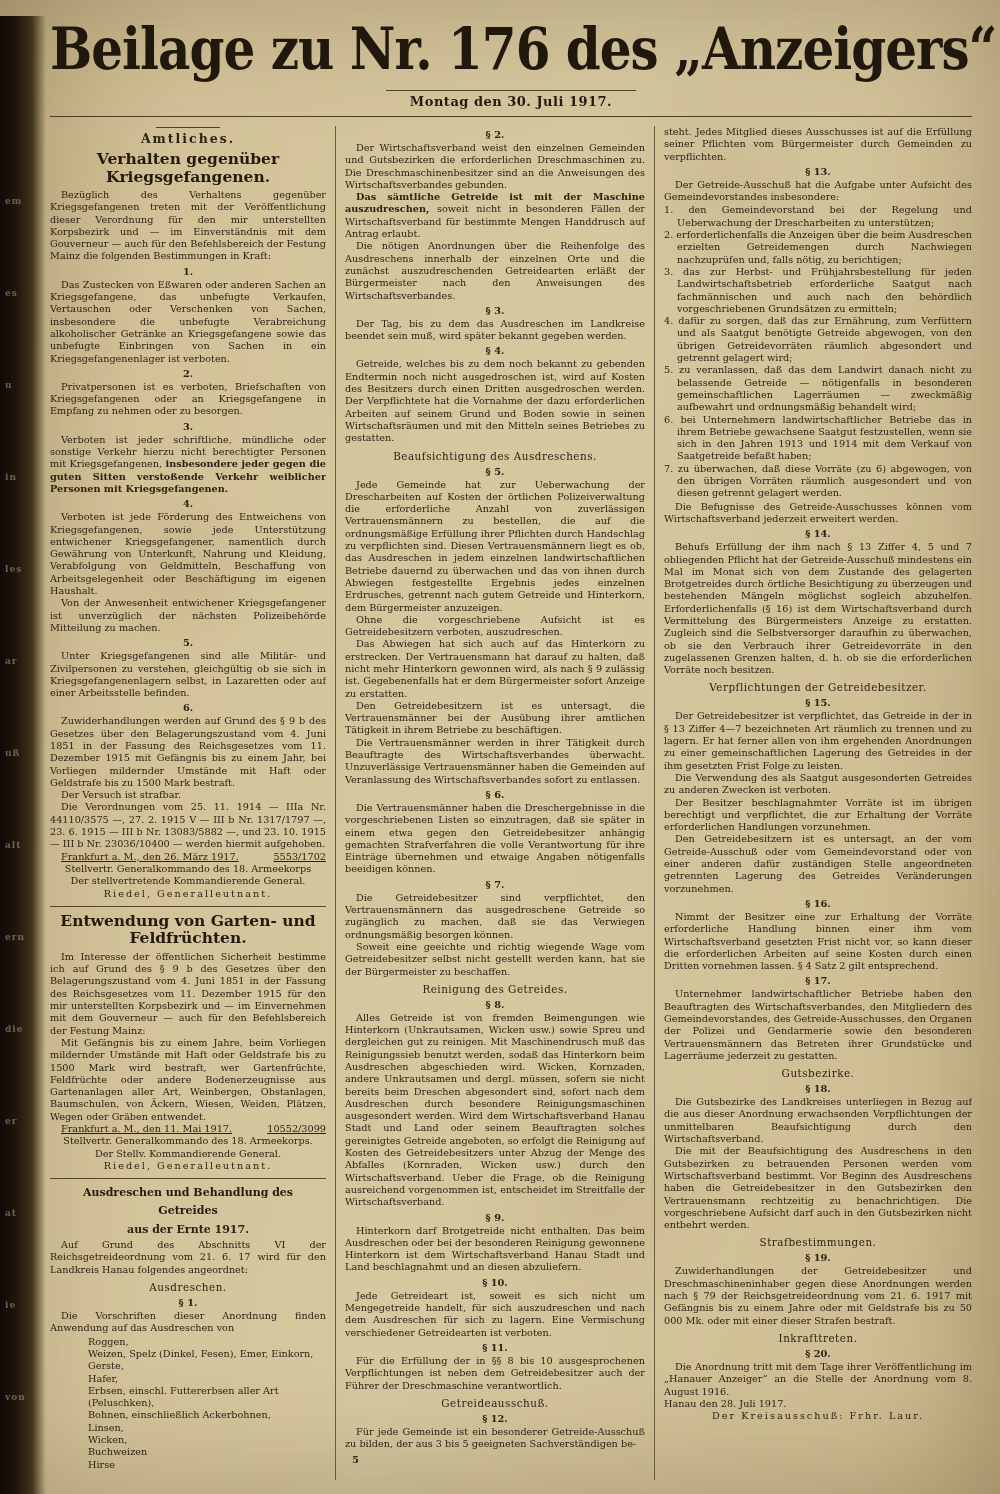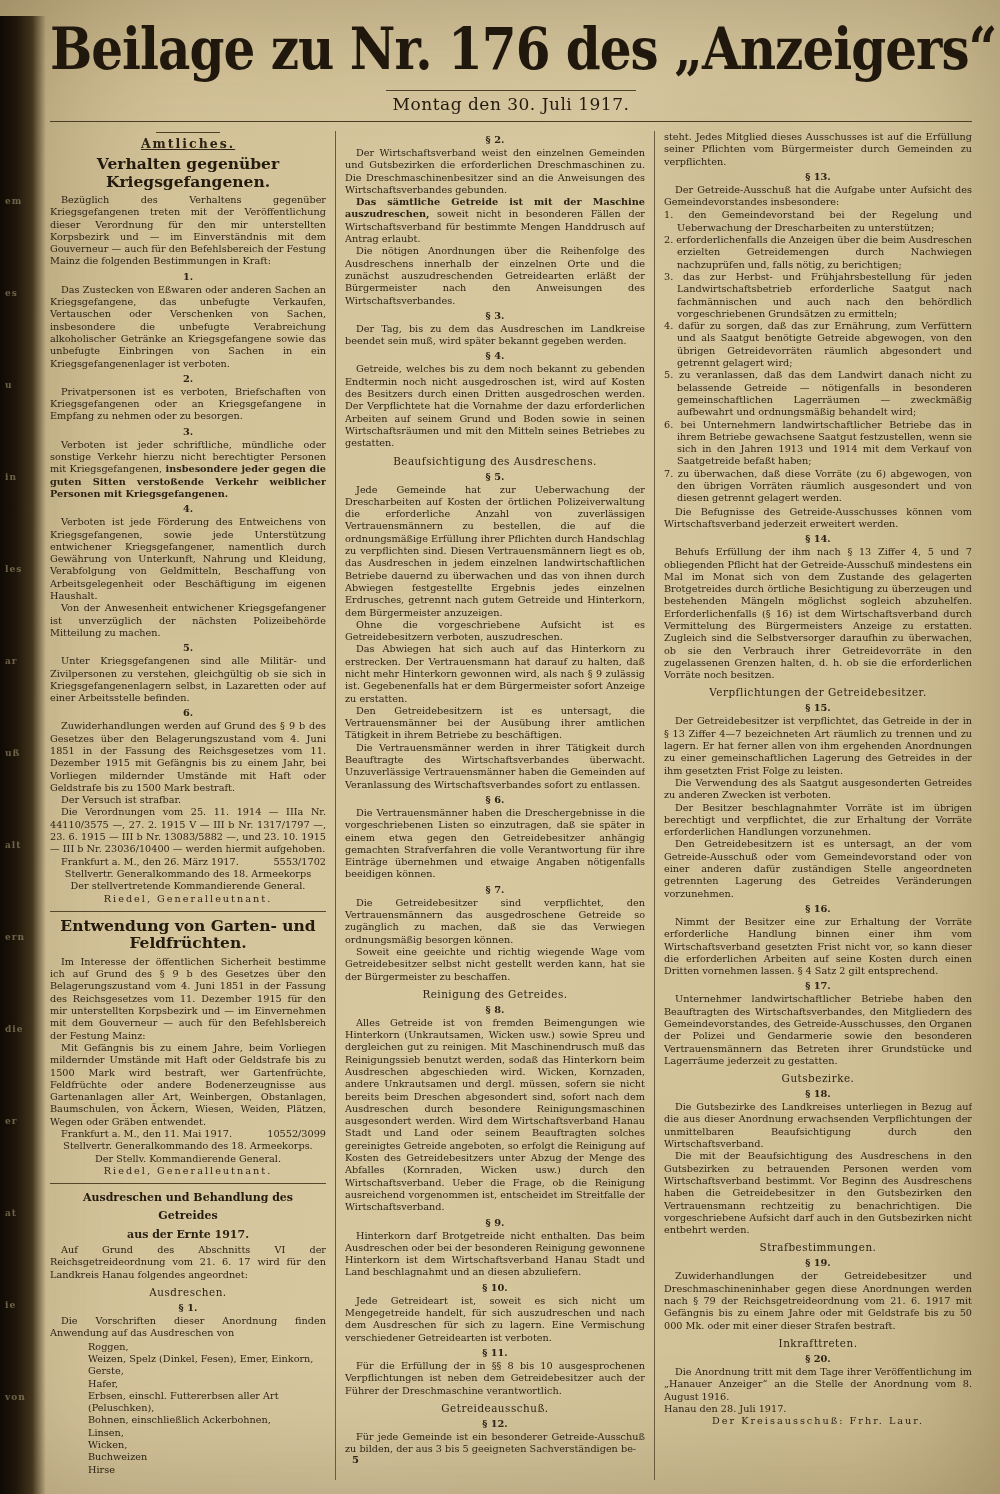--- a/index.html
+++ b/index.html
@@ -38,43 +38,43 @@
     padding: 16px 0 14px 0; display: flex; flex-direction: column; z-index: 1;
   }
 
   .masthead {
     font-size: 50px; line-height: 58px; font-weight: bold; text-align: center;
     letter-spacing: -1px; color: #20180d; white-space: nowrap;
     transform: scaleY(1.16); transform-origin: center top;
   }
   .dateline-wrap { margin-top: 16px; text-align: center; }
   .dateline-rule { width: 250px; margin: 0 auto 3px auto; border-top: 1px solid #4d3f28; }
-  .dateline { font-size: 17px; font-weight: normal; letter-spacing: .5px; color: #241b0f; }
+  .dateline { font-size: 13px; font-weight: bold; letter-spacing: .5px; color: #241b0f; }
   .header-rule { border-top: 1.5px solid #4a3c26; margin-top: 7px; }
 
   .columns { flex: 1; display: flex; margin-top: 9px; overflow: hidden; }
   .col { overflow: hidden; }
   .col-1 { width: 276px; }
   .col-2 { width: 300px; }
   .col-3 { width: 308px; }
   .vrule { width: 1px; background: #6a5a3e; margin: 0 9px; flex: 0 0 1px; }
 
   .p, .split, .center, .grainitem, .numitem { font-size: 9.7px; line-height: 12.3px; }
   .p { text-align: justify; text-indent: 11px; hyphens: auto; -webkit-hyphens: auto; overflow-wrap: break-word; }
   .noindent { text-indent: 0; }
   .sec { text-align: center; font-weight: bold; font-size: 9.8px; line-height: 12px; margin: 3px 0 1px; }
   .h3 { text-align: center; font-weight: normal; font-size: 10.4px; line-height: 13px; letter-spacing: .5px; margin: 5px 0 2px; }
-  .kicker { text-align: center; font-weight: bold; font-size: 12.5px; letter-spacing: 2px; margin: 1px 0 3px; text-decoration: underline; }
+  .kicker { text-align: center; font-weight: bold; font-size: 12.5px; letter-spacing: 2px; margin: 1px 0 3px; }
   .kicker::before { content: ""; display: block; width: 64px; margin: 0 auto 3px auto; border-top: 1px solid #4d3f28; }
   .headline { text-align: center; font-weight: bold; font-size: 15.5px; line-height: 17.5px; margin: 4px 6px 4px; color: #241b0f; }
   .subheadline { text-align: center; font-weight: bold; font-size: 11px; line-height: 13px; margin: 0 0 3px; }
   .center { text-align: center; }
   .spaced { letter-spacing: 2px; }
   .rule { border-top: 1px solid #55462e; margin: 6px 0 5px; }
-  .split { display: flex; justify-content: space-between; }
+  .split { display: flex; justify-content: space-between; text-decoration: underline; }
   .split .l { text-indent: 11px; }
   .grainlist { margin: 1px 0 2px; }
   .grainitem { margin-left: 38px; }
   .numlist { margin: 1px 0; }
   .numitem { text-align: justify; padding-left: 13px; text-indent: -13px; hyphens: auto; -webkit-hyphens: auto; }
 
   .sigmark { position: absolute; left: 352px; top: 1454px; font-size: 10px; font-weight: bold; z-index: 1; }
 </style>
 </head>
 <body>

